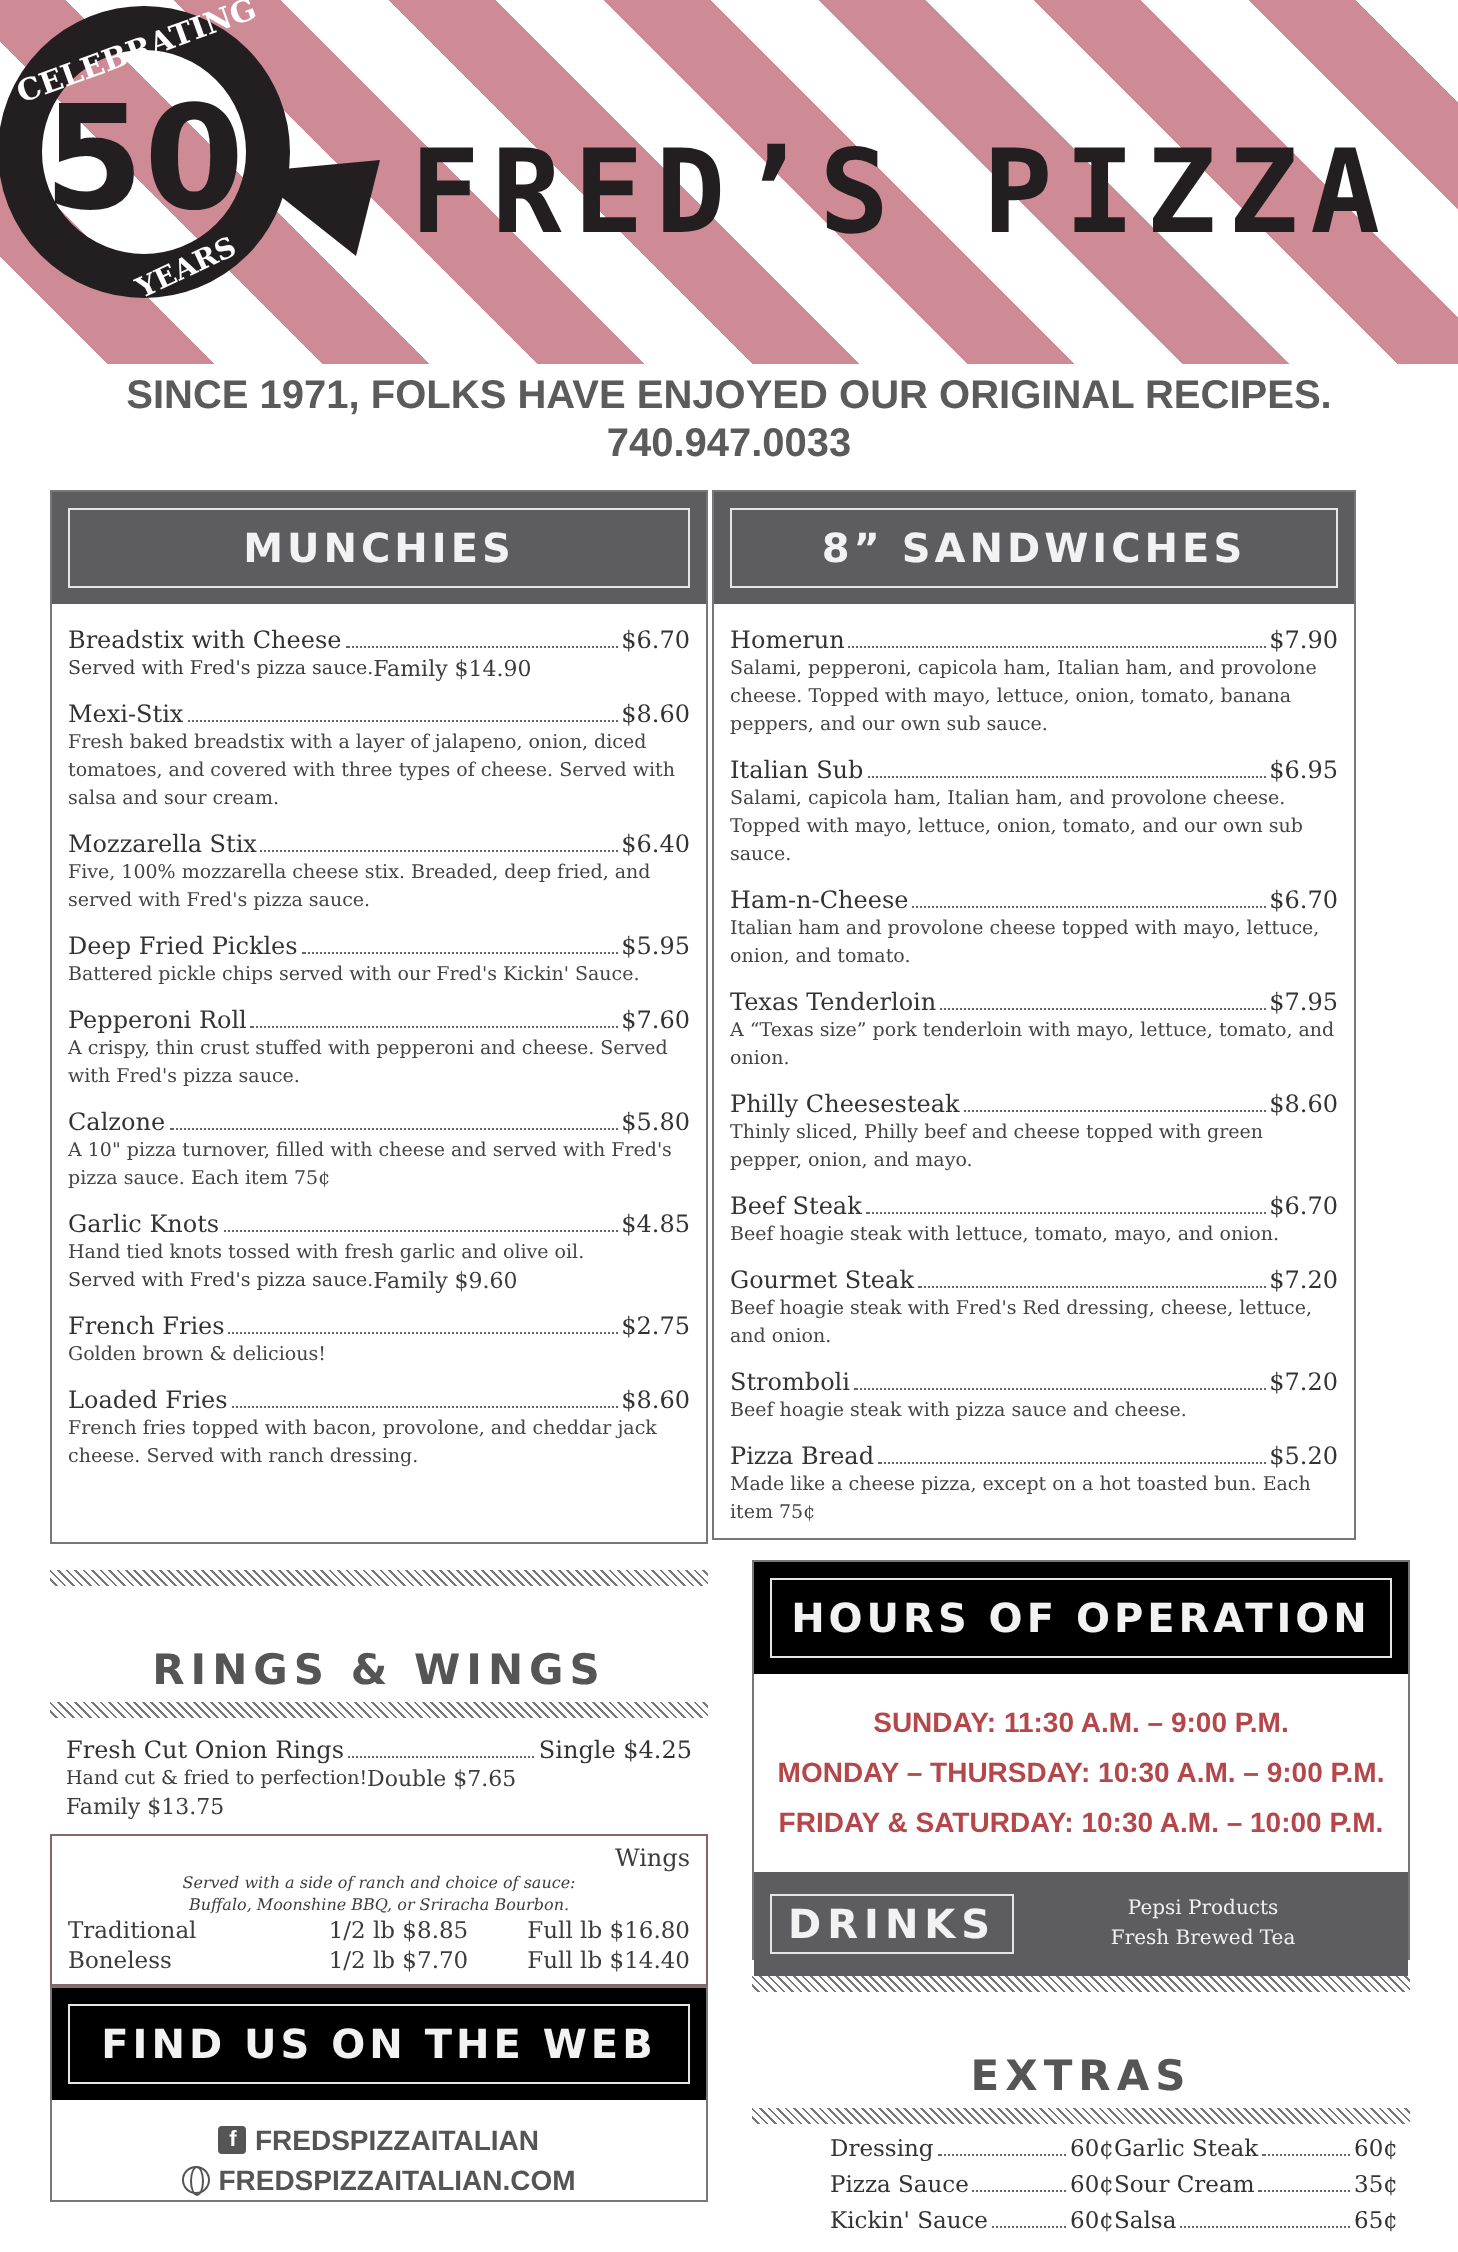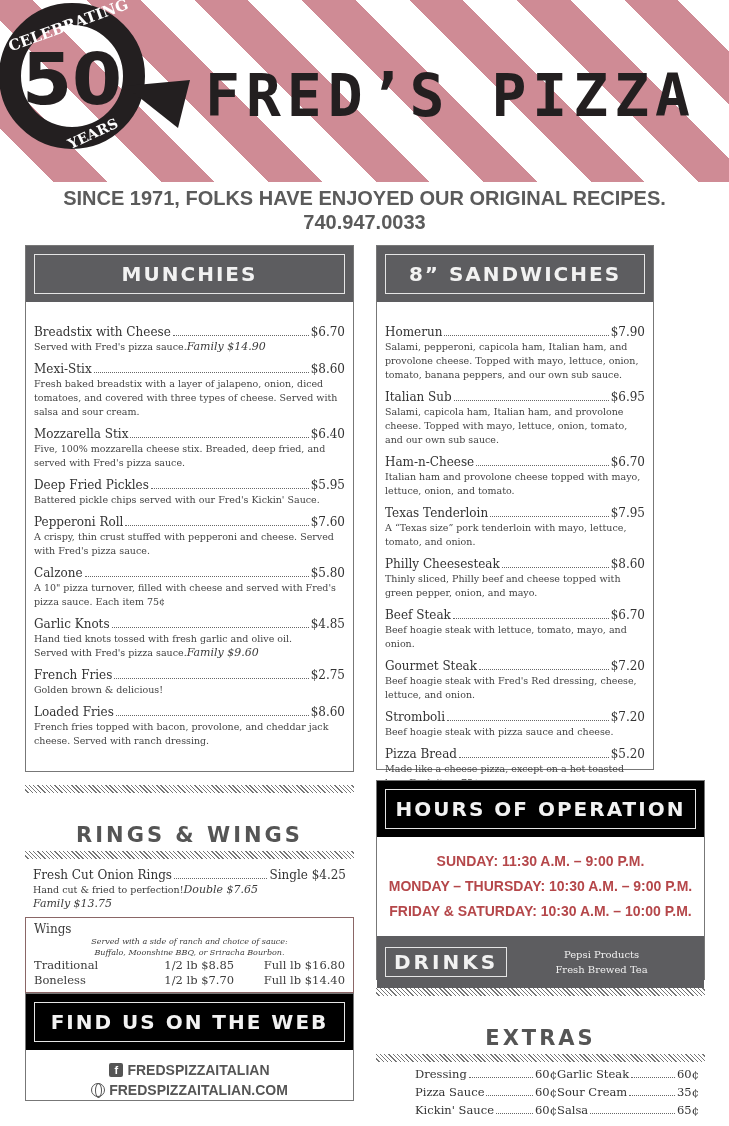--- a/index.html
+++ b/index.html
@@ -6,40 +6,40 @@
   body { width: 729px; height: 1126px; background: #fff; position: relative; overflow: hidden; font-family: "DejaVu Serif", serif; color: #3c3c3c; }
   .header { position: absolute; left: 0; top: 0; width: 729px; height: 182px;
     background: repeating-linear-gradient(45deg, #fff 0 38px, #cf8b95 38px 76px); }
   .logo { position: absolute; left: 0; top: 0; width: 200px; height: 170px; }
   .brand { position: absolute; left: 205px; top: 62px; font-family: "DejaVu Sans Mono", monospace; font-weight: bold; font-size: 58px; letter-spacing: 6px; color: #231f20; }
   .tagline { position: absolute; top: 186px; left: 0; width: 729px; text-align: center; font-family: "Liberation Sans", sans-serif; font-weight: bold; color: #5b5b5b; font-size: 20px; line-height: 24px; }
   .panel { position: absolute; background: #fff; border: 1px solid #777; }
   .banner { background: #5d5d60; padding: 8px; }
   .banner .inner { border: 1px solid #e5e5e5; color: #f2f2f2; text-align: center; font-family: "DejaVu Sans", sans-serif; font-weight: bold; font-size: 20px; letter-spacing: 2px; height: 40px; line-height: 38px; }
   .banner.red { background: #000000; }
-  .items { padding: 22px 8px 8px 8px; }
+  .items { padding: 10px 8px 8px 8px; }
   .item { margin-bottom: 7px; }
   .item-head { display: flex; font-size: 12px; color: #333; line-height: 16px; }
   .item-name { white-space: nowrap; }
   .dots { flex: 1; border-bottom: 1px dotted #666; margin: 0 2px 4px 2px; }
   .price { white-space: nowrap; }
   .desc { font-size: 9.5px; line-height: 14px; color: #444; }
   .desc-row { display: flex; font-size: 9.5px; line-height: 14px; }
-  .desc-row .fam { font-size: 11px; font-style: italic; }
+  .desc-row .fam { font-size: 11px; }
   .hatch { height: 8px; background: repeating-linear-gradient(45deg, #fff 0 2px, #777 2px 3px); }
   .sec-title { text-align: center; font-family: "DejaVu Sans", sans-serif; font-weight: bold; font-size: 21px; letter-spacing: 3px; color: #555; padding: 8px 0 4px; margin-top: 22px; }
   .hours { padding: 12px 6px; text-align: center; font-family: "Liberation Sans", sans-serif; font-weight: bold; color: #b5474a; }
   .hours div { font-size: 14px; line-height: 25px; }
   .drinks { background: #5d5d60; padding: 8px; display: flex; align-items: center; height: 52px; }
   .drinks .box { border: 1px solid #e5e5e5; color: #f2f2f2; font-family: "DejaVu Sans", sans-serif; font-weight: bold; font-size: 20px; letter-spacing: 3px; padding: 2px 8px; }
   .drinks .list { flex: 1; text-align: center; color: #f0f0f0; font-size: 10px; line-height: 15px; }
   .extras { display: grid; grid-template-columns: 1fr 1fr; column-gap: 0; padding: 4px 6px; margin-left: 33px; }
   .extras .item-head { font-size: 11.5px; margin-bottom: 2px; }
   .wings { margin: 6px 0 0 0; border: 1px solid #8a6666; padding: 4px 8px; }
-  .wings-title { text-align: left; font-size: 12px; }
+  .wings-title { text-align: right; font-size: 12px; }
   .wings-sub { text-align: center; font-style: italic; font-size: 8px; line-height: 11px; }
   .wrow { display: grid; grid-template-columns: 1.2fr 1fr 1fr; font-size: 11.5px; line-height: 15px; }
   .wrow span:nth-child(2) { text-align: center; }
   .wrow span:nth-child(3) { text-align: right; }
   .web { padding: 10px; font-family: "Liberation Sans", sans-serif; font-weight: bold; font-size: 14px; color: #555; }
   .web div { display: flex; align-items: center; justify-content: center; gap: 4px; line-height: 20px; }
   .fb { width: 14px; height: 14px; background: #555; color: #fff; font-size: 11px; text-align: center; line-height: 14px; border-radius: 2px; }
   .globe { width: 14px; height: 14px; border: 1.5px solid #555; border-radius: 50%; position: relative; }
   .globe::after { content: ""; position: absolute; left: 3px; top: -1px; width: 5px; height: 13px; border: 1px solid #555; border-radius: 50%; }
 </style>
@@ -141,21 +141,21 @@
         <div class="item-head">
           <span class="item-name">Loaded Fries</span>
           <span class="dots"></span>
           <span class="price">$8.60</span>
         </div>
         <div class="desc">French fries topped with bacon, provolone, and cheddar jack cheese. Served with ranch dressing.</div>
       </div>
     </div>
 </div>
 
-<div class="panel" style="left:376px;top:245px;width:278px;height:525px;">
+<div class="panel" style="left:356px;top:245px;width:322px;height:525px;">
   <div class="banner">
       <div class="inner">8” SANDWICHES</div>
     </div>
   <div class="items" id="sandwich-items">
       <div class="item">
         <div class="item-head">
           <span class="item-name">Homerun</span>
           <span class="dots"></span>
           <span class="price">$7.90</span>
         </div>

